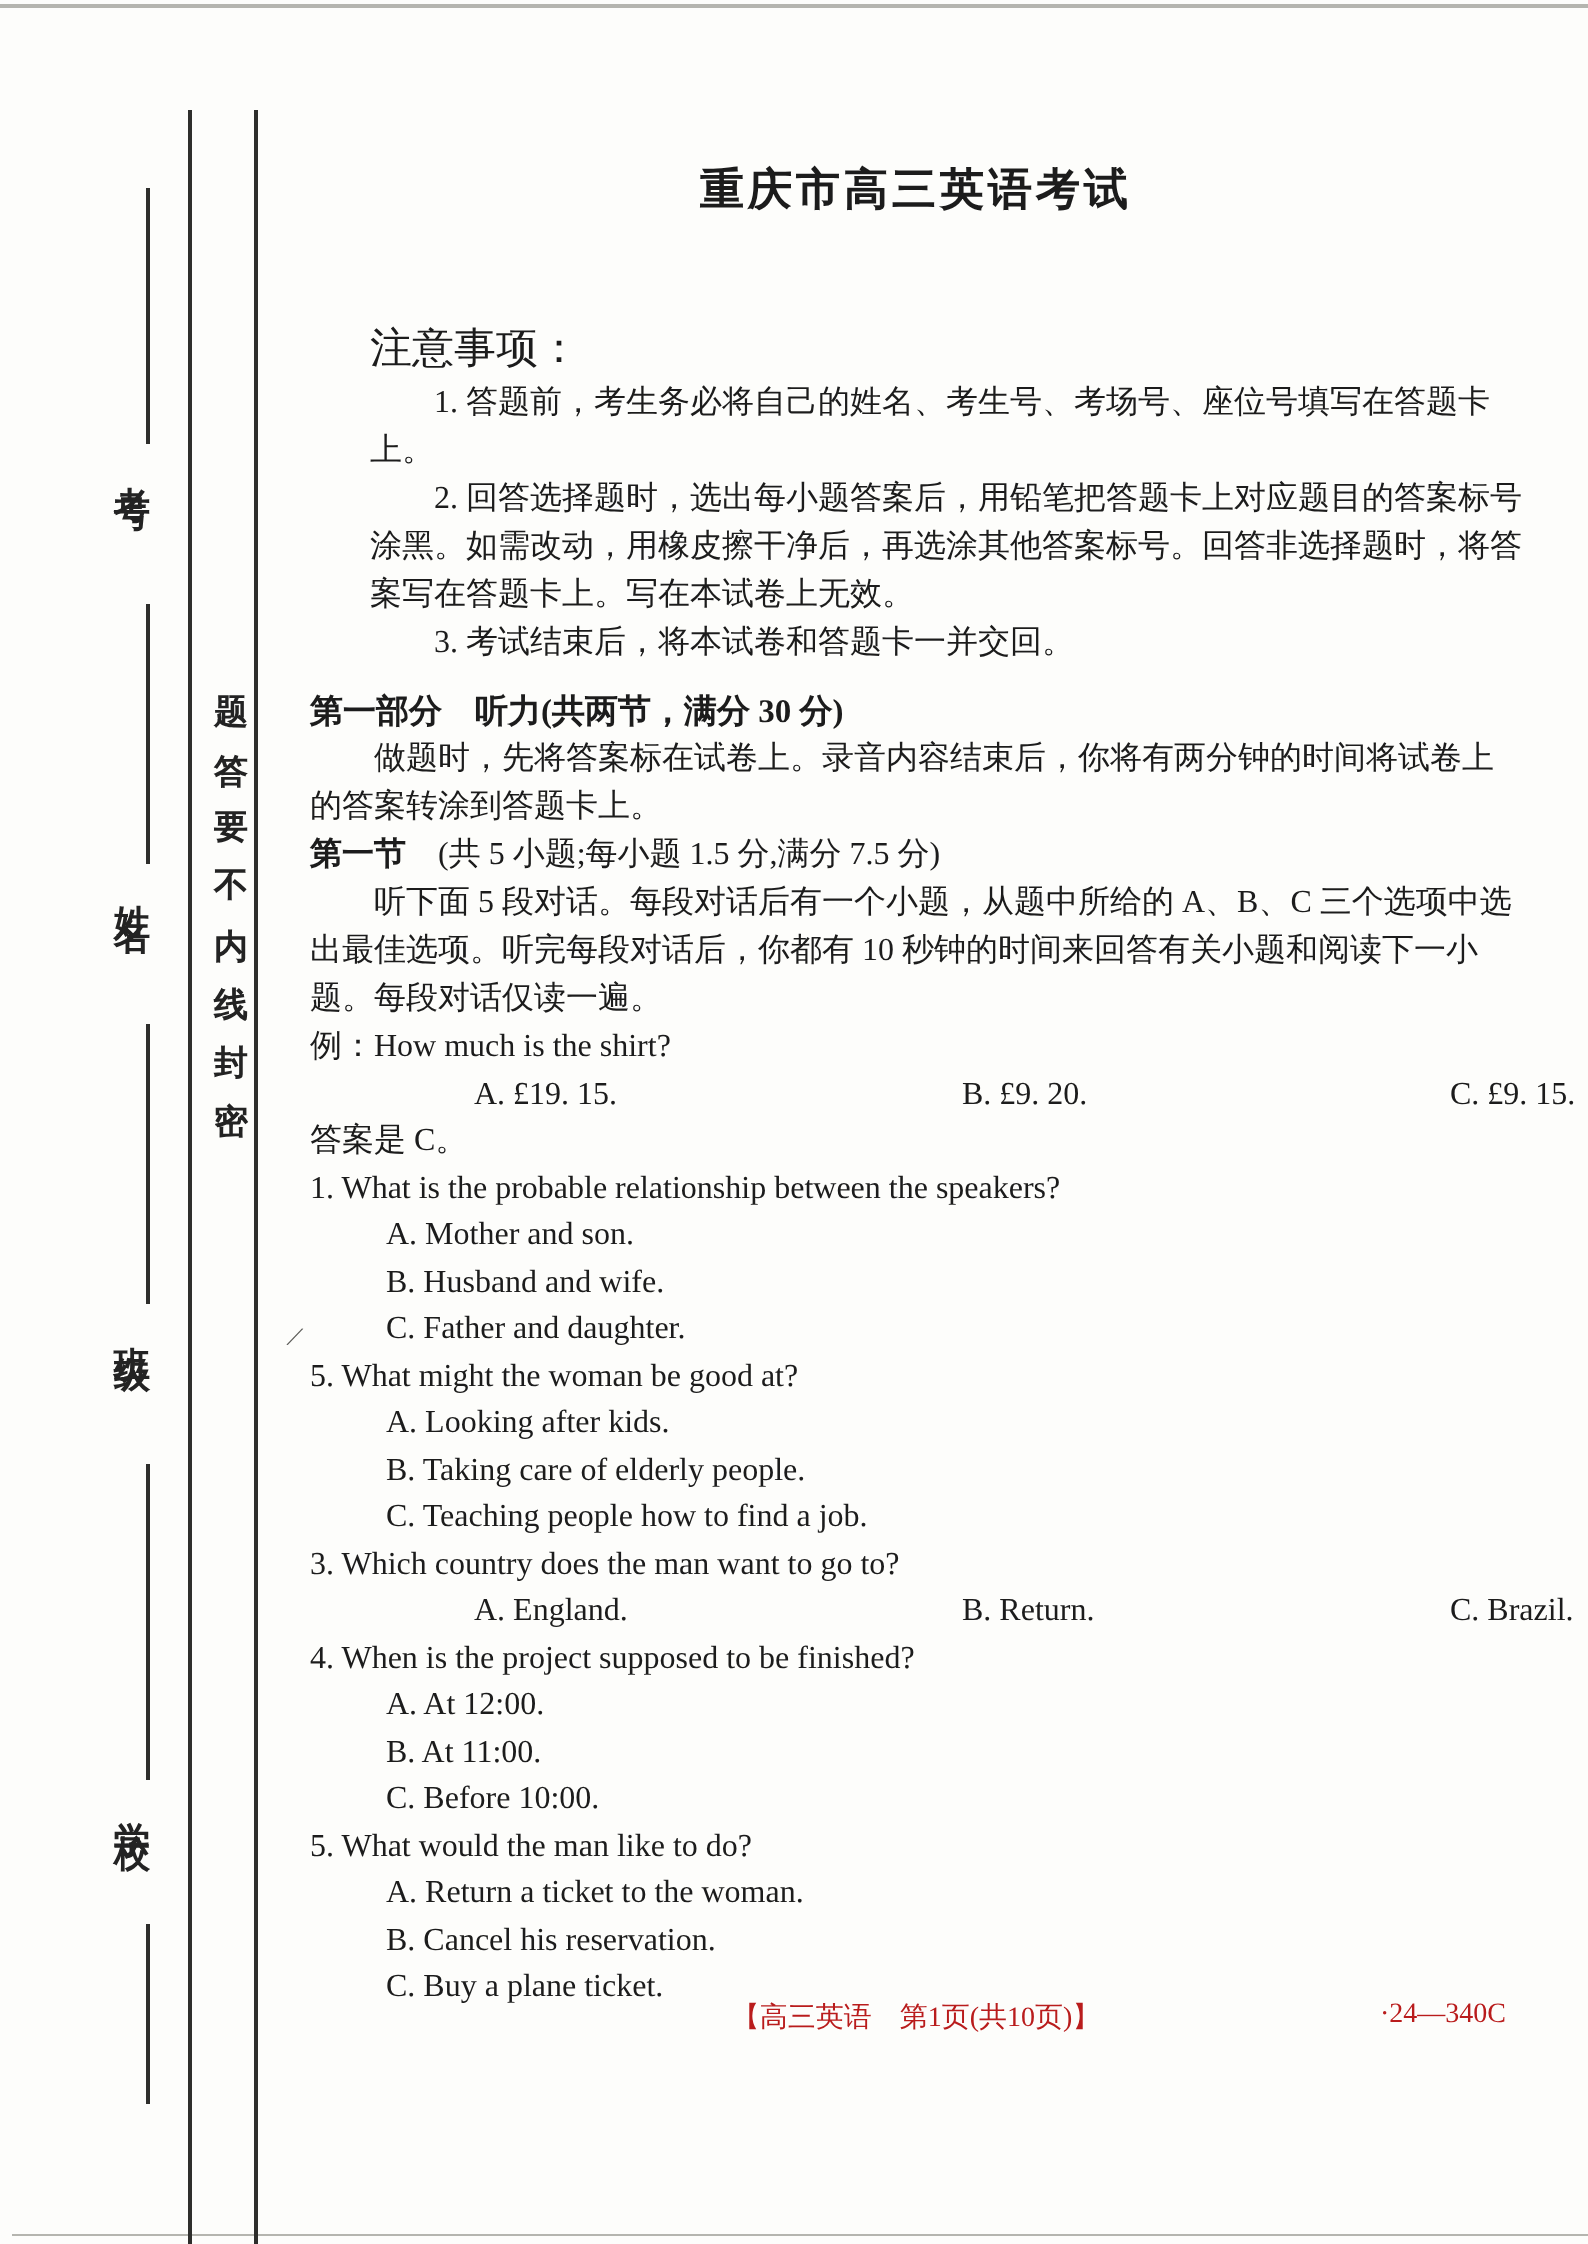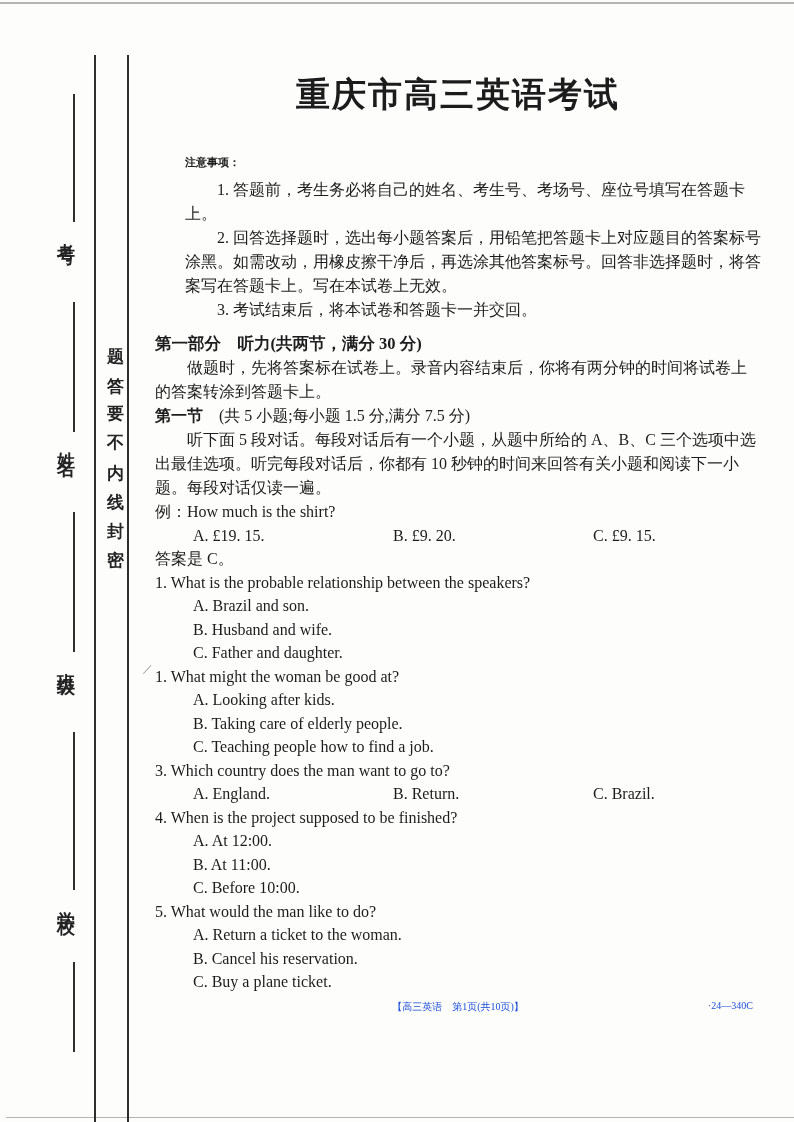--- a/index.html
+++ b/index.html
@@ -43,44 +43,44 @@
     writing-mode:vertical-rl; text-orientation:upright;
     font-size:17px; font-weight:bold; letter-spacing:29px; color:#232323;
   }
 
   
   .content {
     position:absolute; left:155px; top:76px; width:606px;
     font-size:16px; line-height:24px;
   }
   .title {
-    text-align:center; font-size:34px; font-weight:bold;
-    letter-spacing:2px; line-height:38px; margin-bottom:36px;
+    text-align:center; font-size:22px; font-weight:bold;
+    letter-spacing:2px; line-height:38px; margin-bottom:48px;
   }
   .notice { padding-left:30px; margin-bottom:10px; }
-  .notice-heading { font-weight:bold; font-size:11px; margin-bottom:4px; }
+  .notice-heading { font-weight:normal; font-size:21px; margin-bottom:4px; }
   .notice-item { text-indent:2em; }
 
   .part-heading { font-weight:bold; font-size:16.5px; margin-top:6px; }
   .para.indent { text-indent:2em; }
   .section-heading .bold-part { font-weight:bold; }
 
   .options-row { padding-left:38px; display:flex; }
-  .options-row .opt { width:200px; flex:0 0 auto; }
+  .options-row .opt { width:200px; flex:0 0 auto;margin-left:44px; }
   .options-row .opt:last-child { width:auto; }
 
   .question { line-height:23.5px; }
   .question .option { padding-left:38px; }
 
   .stray-mark {
     position:absolute; left:146px; top:662px;
     font-size:14px; color:#5a5a56; transform:rotate(8deg);
   }
 
-  .footer { position:absolute; top:1000px; left:155px; width:606px; height:22px; font-size:10px; color:#1d4ed8; }
+  .footer { position:absolute; top:1000px; left:155px; width:606px; height:22px; font-size:14px; color:#b91c1c; }
   .footer-center { position:absolute; left:50%; transform:translateX(-50%); white-space:nowrap; }
   .footer-right { position:absolute; right:8px; white-space:nowrap; }
 </style>
 </head>
 <body>
 
 <div class="page">
 
   <div class="scan-edge top"></div>
   <div class="scan-edge bottom"></div>
@@ -131,27 +131,27 @@
       <div class="options-row">
         <span class="opt">A. £19. 15.</span>
         <span class="opt">B. £9. 20.</span>
         <span class="opt">C. £9. 15.</span>
       </div>
       <p>答案是 C。</p>
     </div>
 
     <div class="question">
       <p class="q-text">1. What is the probable relationship between the speakers?</p>
-      <p class="option">A. Brazil and son.</p>
+      <p class="option">A. Mother and son.</p>
       <p class="option">B. Husband and wife.</p>
       <p class="option">C. Father and daughter.</p>
     </div>
 
     <div class="question">
-      <p class="q-text">1. What might the woman be good at?</p>
+      <p class="q-text">5. What might the woman be good at?</p>
       <p class="option">A. Looking after kids.</p>
       <p class="option">B. Taking care of elderly people.</p>
       <p class="option">C. Teaching people how to find a job.</p>
     </div>
 
     <div class="question">
       <p class="q-text">3. Which country does the man want to go to?</p>
       <div class="options-row">
         <span class="opt">A. England.</span>
         <span class="opt">B. Return.</span>

